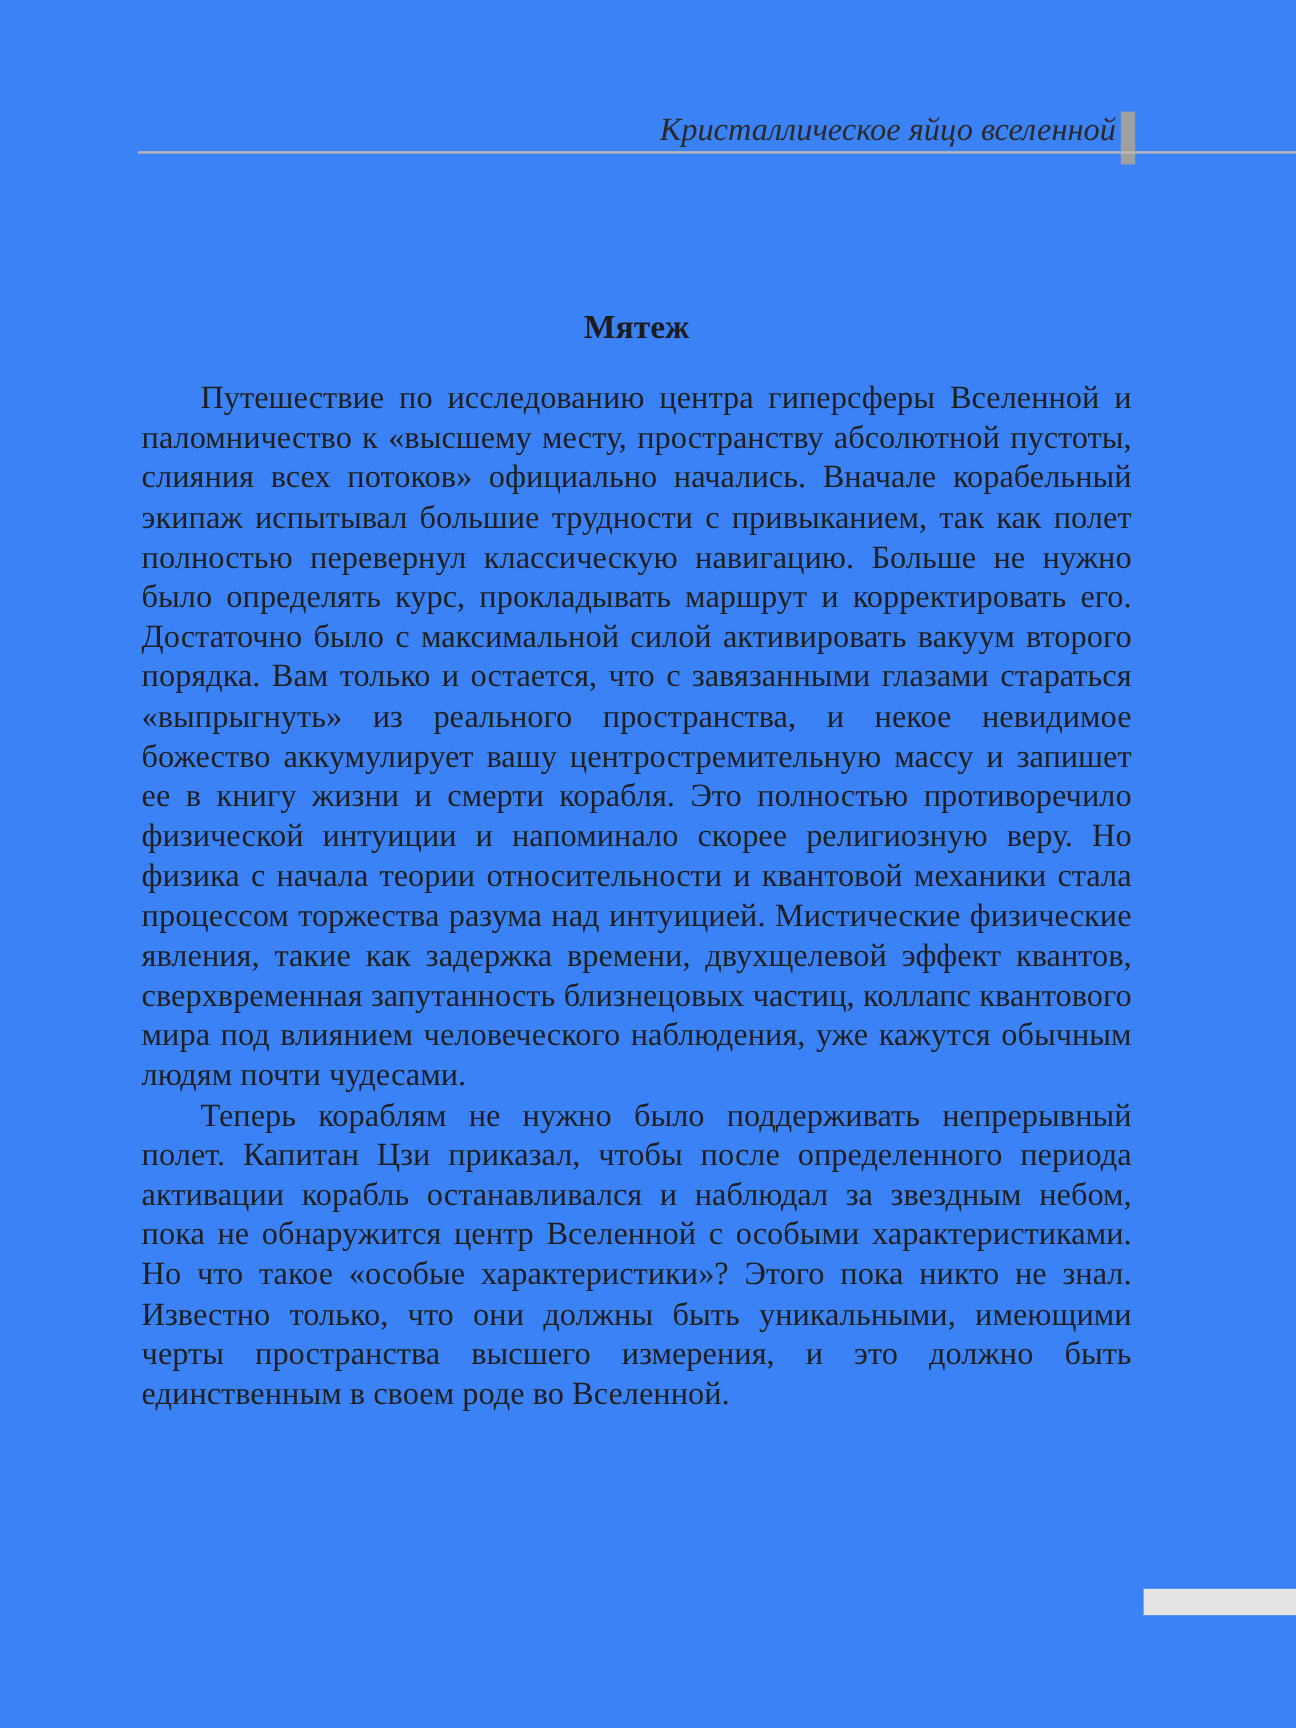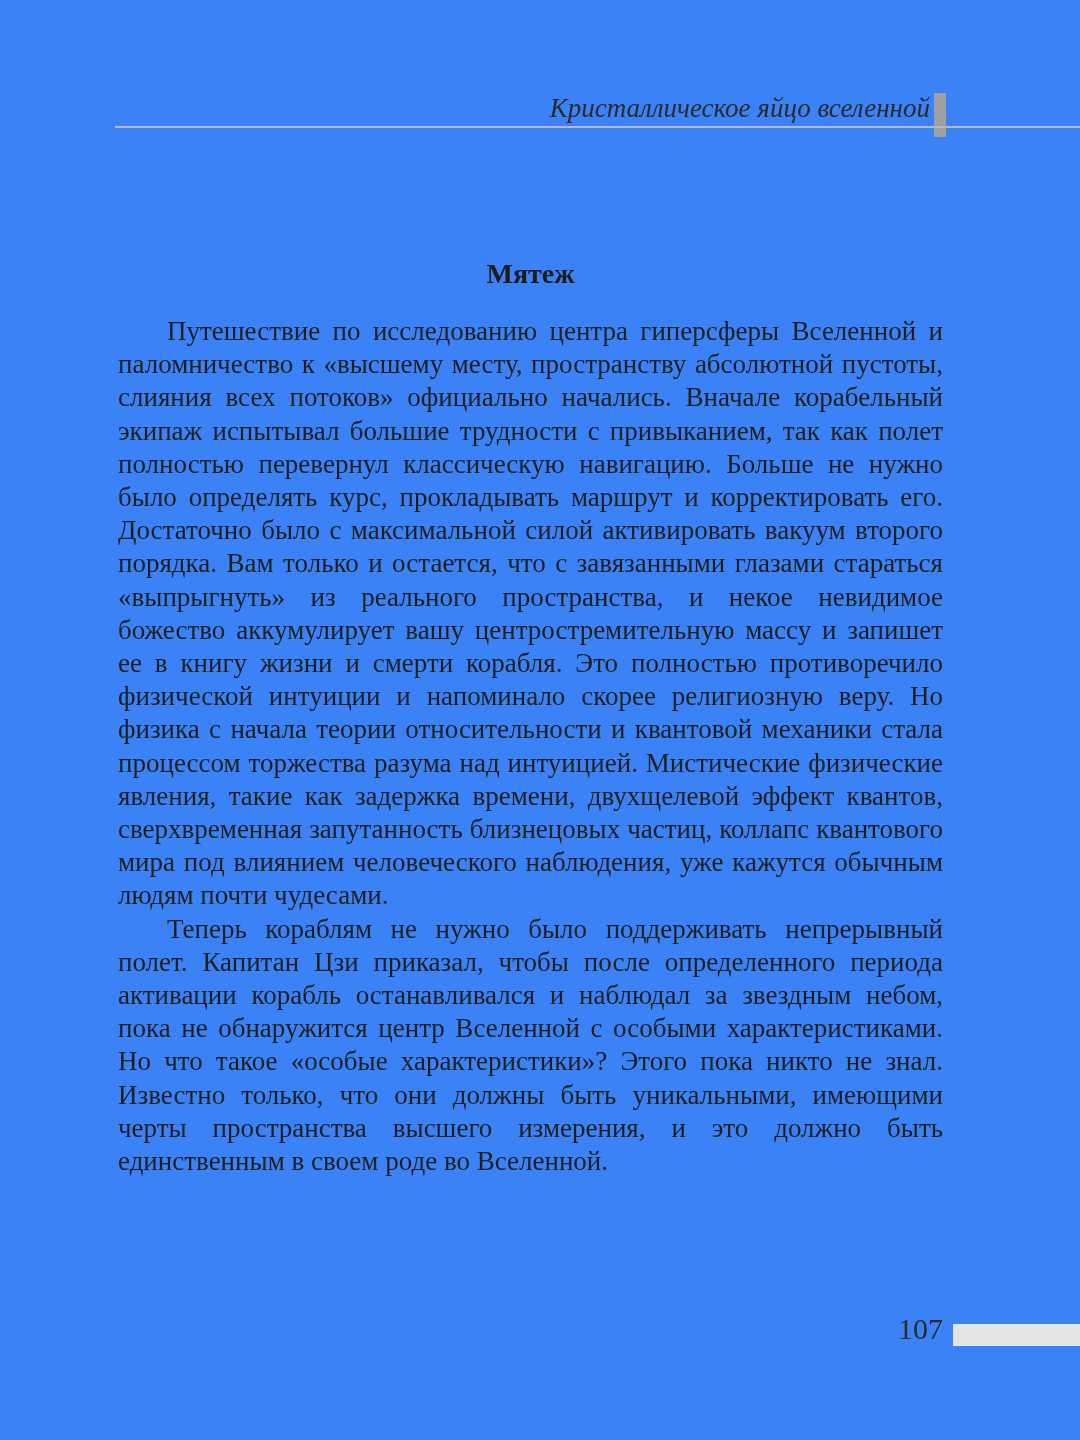--- a/index.html
+++ b/index.html
@@ -106,17 +106,16 @@
 
   <div class="header-rule"></div>
 
   <div class="chapter-title">Мятеж</div>
 
   <div class="body-text">
     <p>Путешествие по исследованию центра гиперсферы Вселенной и паломничество к «высшему месту, пространству абсолютной пустоты, слияния всех потоков» официально начались. Вначале корабельный экипаж испытывал большие трудности с привыканием, так как полет полностью перевернул классическую навигацию. Больше не нужно было определять курс, прокладывать маршрут и корректировать его. Достаточно было с максимальной силой активировать вакуум второго порядка. Вам только и остается, что с завязанными глазами стараться «выпрыгнуть» из реального пространства, и некое невидимое божество аккумулирует вашу центростремительную массу и запишет ее в книгу жизни и смерти корабля. Это полностью противоречило физической интуиции и напоминало скорее религиозную веру. Но физика с начала теории относительности и квантовой механики стала процессом торжества разума над интуицией. Мистические физические явления, такие как задержка времени, двухщелевой эффект квантов, сверхвременная запутанность близнецовых частиц, коллапс квантового мира под влиянием человеческого наблюдения, уже кажутся обычным людям почти чудесами.</p>
     <p>Теперь кораблям не нужно было поддерживать непрерывный полет. Капитан Цзи приказал, чтобы после определенного периода активации корабль останавливался и наблюдал за звездным небом, пока не обнаружится центр Вселенной с особыми характеристиками. Но что такое «особые характеристики»? Этого пока никто не знал. Известно только, что они должны быть уникальными, имеющими черты пространства высшего измерения, и это должно быть единственным в своем роде во Вселенной.</p>
   </div>
 
-  <div class="page-number">107</div>
 
   <div class="footer-accent-bar"></div>
 
 </div>
 
 </body></html>

